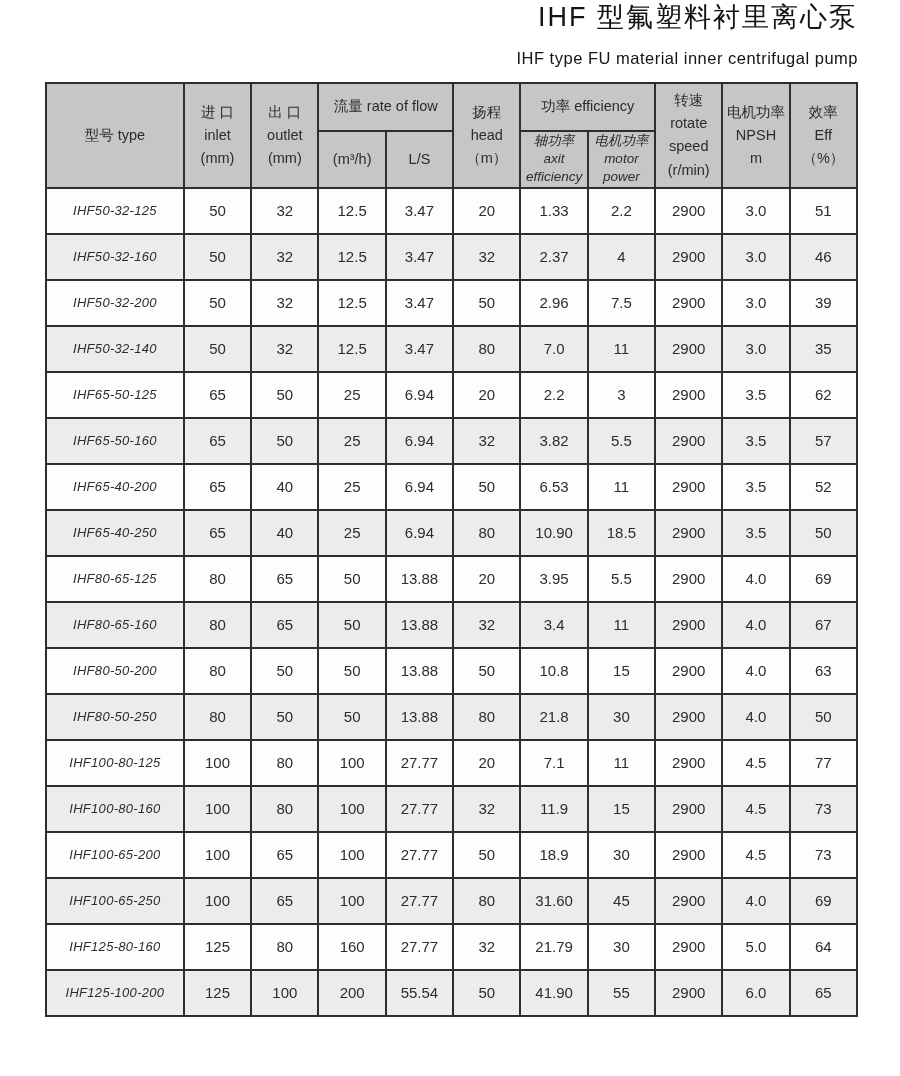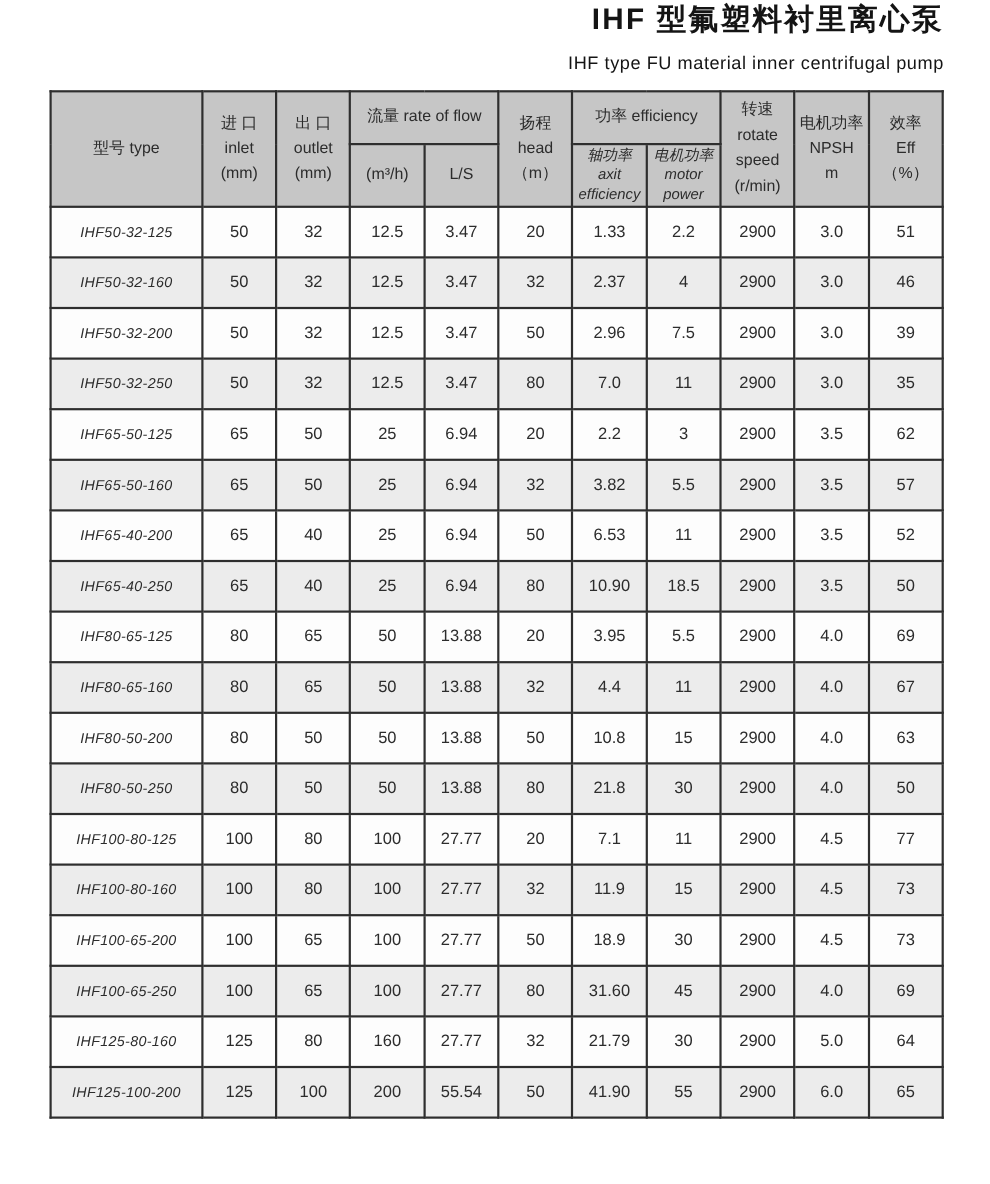--- a/index.html
+++ b/index.html
@@ -8,21 +8,21 @@
     width:900px; height:1076px;
     background:#ffffff;
     font-family:"Liberation Sans", sans-serif;
     color:#222;
   }
   .page { position:relative; width:900px; height:1076px; overflow:hidden; }
 
   
   .titles { position:absolute; top:3px; right:42px; text-align:right; }
   .title-zh {
-    font-size:27px; font-weight:bold; color:#141414;
+    font-size:27px; font-weight:normal; color:#141414;
     letter-spacing:2px; margin:0; line-height:1.1;
     white-space:nowrap;
   }
   .title-en {
     font-size:16.5px; color:#141414; margin-top:16px;
     letter-spacing:0.5px; white-space:nowrap;
   }
 
   
   .section-bar {
@@ -152,21 +152,21 @@
           <td>12.5</td>
           <td>3.47</td>
           <td>50</td>
           <td>2.96</td>
           <td>7.5</td>
           <td>2900</td>
           <td>3.0</td>
           <td>39</td>
         </tr>
         <tr>
-          <td class="model">IHF50-32-250</td>
+          <td class="model">IHF50-32-140</td>
           <td>50</td>
           <td>32</td>
           <td>12.5</td>
           <td>3.47</td>
           <td>80</td>
           <td>7.0</td>
           <td>11</td>
           <td>2900</td>
           <td>3.0</td>
           <td>35</td>
@@ -236,21 +236,21 @@
           <td>4.0</td>
           <td>69</td>
         </tr>
         <tr>
           <td class="model">IHF80-65-160</td>
           <td>80</td>
           <td>65</td>
           <td>50</td>
           <td>13.88</td>
           <td>32</td>
-          <td>4.4</td>
+          <td>3.4</td>
           <td>11</td>
           <td>2900</td>
           <td>4.0</td>
           <td>67</td>
         </tr>
         <tr>
           <td class="model">IHF80-50-200</td>
           <td>80</td>
           <td>50</td>
           <td>50</td>

